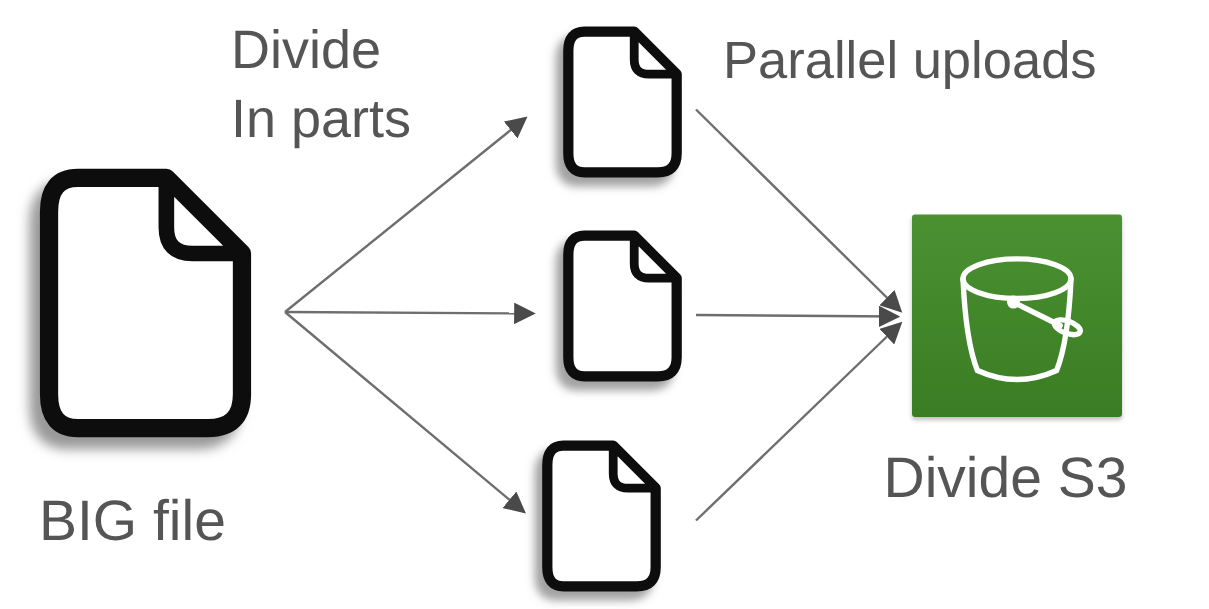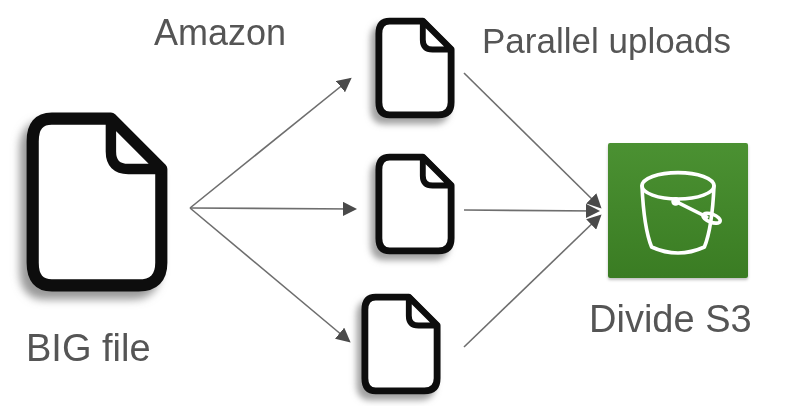--- a/index.html
+++ b/index.html
@@ -103,21 +103,22 @@
         <ellipse cx="50" cy="29" rx="30" ry="11"></ellipse>
         <path d="M20 29 C21 52 24 70 28 80 Q50 90 72 80 C76 70 79 52 80 29"></path>
         <line x1="48" y1="42" x2="74" y2="55"></line>
         <ellipse cx="78" cy="56" rx="7.5" ry="3.4" transform="rotate(20 78 56)"></ellipse>
       </g>
       <circle cx="48" cy="42" r="3.6" style="fill:var(--bucket-stroke,#fff)"></circle>
     </svg>
   </div>
 
   <div class="label label-divide">
-    <div>Amazon</div>
+    <div>Divide</div>
+    <div>In parts</div>
   </div>
 
   <div class="label label-big-file">BIG file</div>
 
   <div class="label label-parallel">Parallel uploads</div>
 
   <div class="label label-amazon-s3">Divide S3</div>
 
 </div>
 

